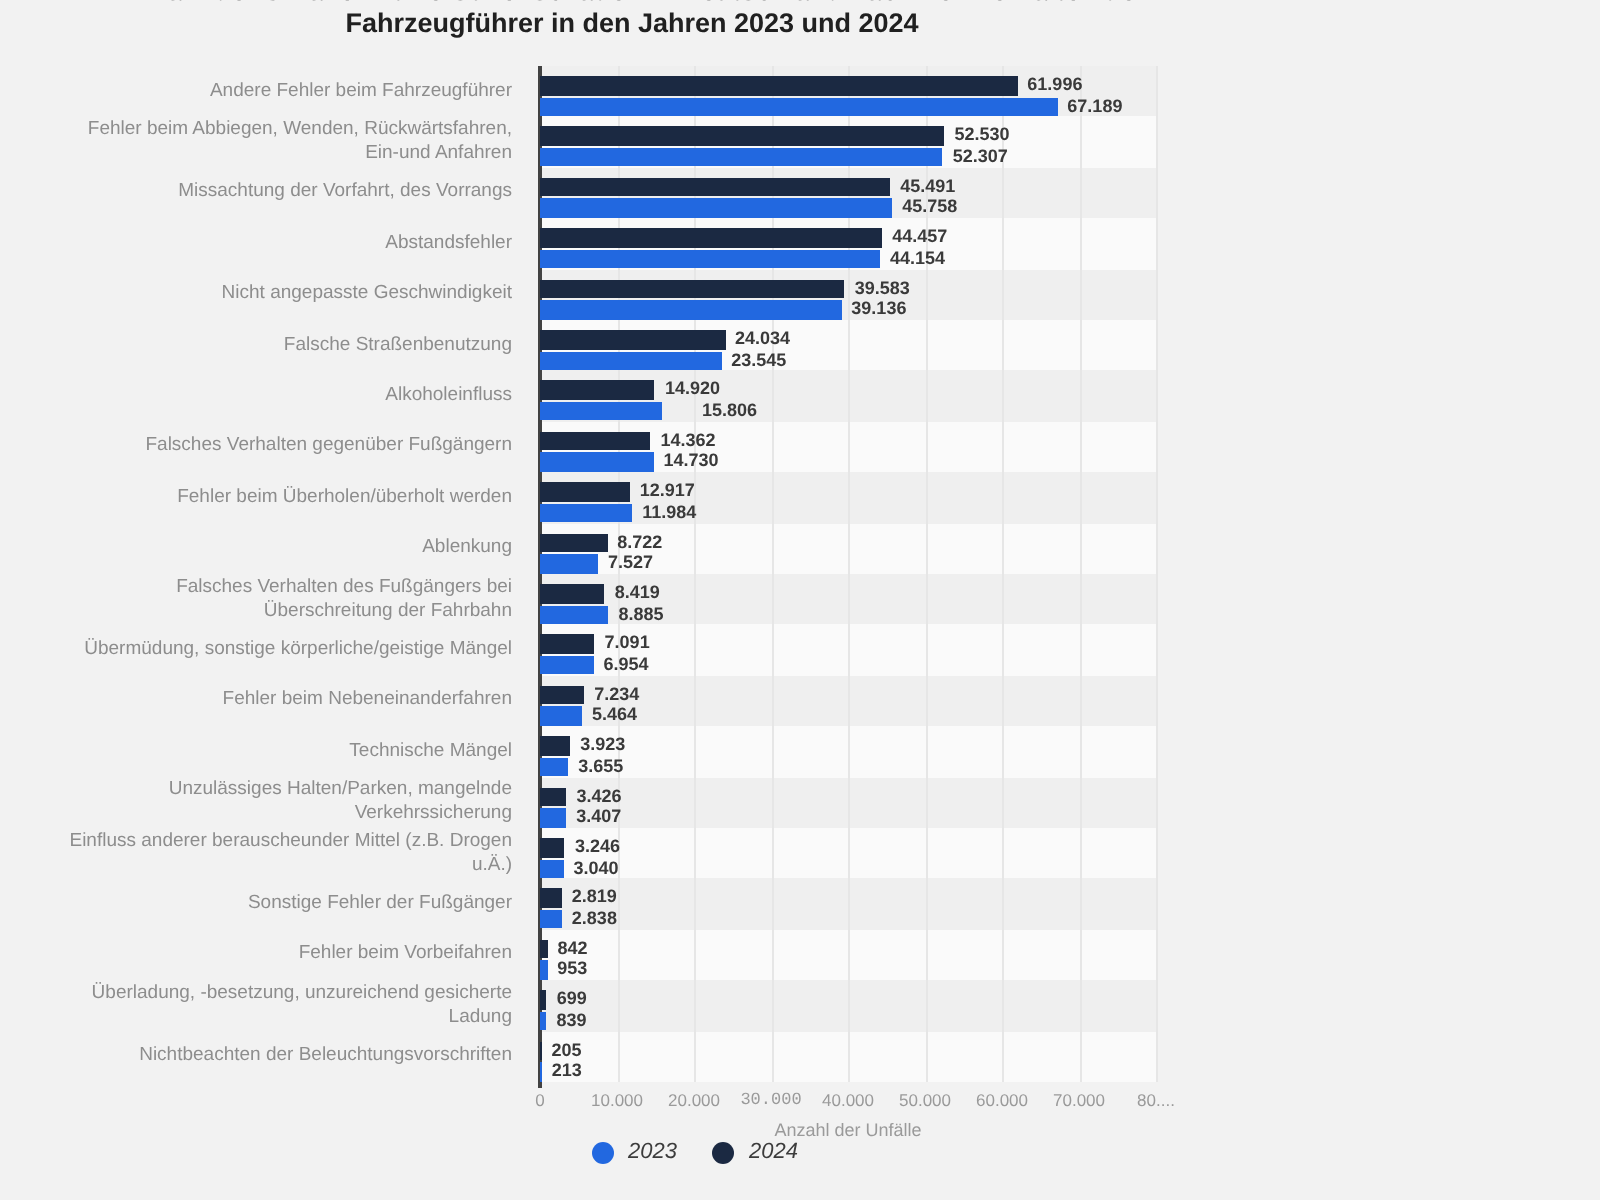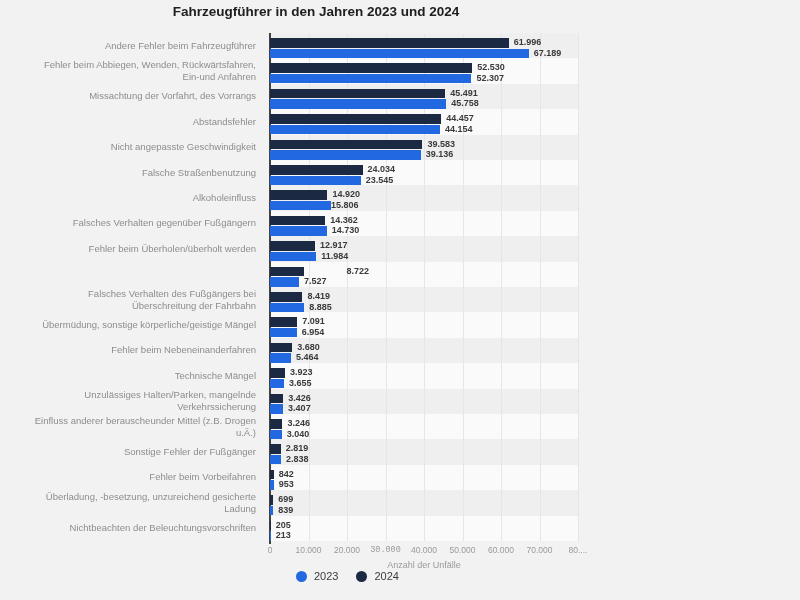--- a/index.html
+++ b/index.html
@@ -52,21 +52,21 @@
     font-size:9px;color:#9a9a9a;
   }
 
   
   #legend{
     position:absolute;left:296px;top:569px;height:14px;
     display:flex;align-items:center;gap:18px;
   }
   .legend-item{display:flex;align-items:center;gap:7px;}
   .legend-dot{width:11px;height:11px;border-radius:50%;}
-  .legend-label{font-size:11px;color:#3c3c3c;}
+  .legend-label{font-size:11px;color:#3c3c3c;font-style:italic;}
 </style>
 </head>
 <body>
 
 <div id="chart">
 
   <div class="title-wrap">
     <div class="title-line">Anzahl der Unfälle mit Personenschaden in Deutschland nach Fehlverhalten der</div>
     <div class="title-line">Fahrzeugführer in den Jahren 2023 und 2024</div>
   </div>
@@ -107,20 +107,21 @@
   <div id="cat-labels">
       <div class="cat-label" style="top: 0px; height: 25.4px;">Andere Fehler beim Fahrzeugführer</div>
       <div class="cat-label" style="top: 25.4px; height: 25.4px;">Fehler beim Abbiegen, Wenden, Rückwärtsfahren, Ein-und Anfahren</div>
       <div class="cat-label" style="top: 50.8px; height: 25.4px;">Missachtung der Vorfahrt, des Vorrangs</div>
       <div class="cat-label" style="top: 101.6px; height: 25.4px;">Nicht angepasste Geschwindigkeit</div>
       <div class="cat-label" style="top: 76.2px; height: 25.4px;">Abstandsfehler</div>
       <div class="cat-label" style="top: 127px; height: 25.4px;">Falsche Straßenbenutzung</div>
       <div class="cat-label" style="top: 152.4px; height: 25.4px;">Alkoholeinfluss</div>
       <div class="cat-label" style="top: 177.8px; height: 25.4px;">Falsches Verhalten gegenüber Fußgängern</div>
       <div class="cat-label" style="top: 203.2px; height: 25.4px;">Fehler beim Überholen/überholt werden</div>
+      <div class="cat-label" style="top: 228.6px; height: 25.4px;">Ablenkung</div>
       <div class="cat-label" style="top: 254px; height: 25.4px;">Falsches Verhalten des Fußgängers bei Überschreitung der Fahrbahn</div>
       <div class="cat-label" style="top: 279.4px; height: 25.4px;">Übermüdung, sonstige körperliche/geistige Mängel</div>
       <div class="cat-label" style="top: 304.8px; height: 25.4px;">Fehler beim Nebeneinanderfahren</div>
       <div class="cat-label" style="top: 355.6px; height: 25.4px;">Unzulässiges Halten/Parken, mangelnde Verkehrssicherung</div>
       <div class="cat-label" style="top: 330.2px; height: 25.4px;">Technische Mängel</div>
       <div class="cat-label" style="top: 381px; height: 25.4px;">Einfluss anderer berauscheunder Mittel (z.B. Drogen u.Ä.)</div>
       <div class="cat-label" style="top: 406.4px; height: 25.4px;">Sonstige Fehler der Fußgänger</div>
       <div class="cat-label" style="top: 431.8px; height: 25.4px;">Fehler beim Vorbeifahren</div>
       <div class="cat-label" style="top: 457.2px; height: 25.4px;">Überladung, -besetzung, unzureichend gesicherte Ladung</div>
       <div class="cat-label" style="top: 482.6px; height: 25.4px;">Nichtbeachten der Beleuchtungsvorschriften</div>
@@ -146,43 +147,43 @@
       <span class="val-label" style="left: 157.395px; top: 106.6px;">39.583</span>
       <div class="bar" style="top: 117.1px; width: 150.674px; background: rgb(34, 104, 224);"></div>
       <span class="val-label" style="left: 155.674px; top: 117.1px;">39.136</span>
       <div class="bar" style="top: 132px; width: 92.5309px; background: rgb(27, 41, 66);"></div>
       <span class="val-label" style="left: 97.5309px; top: 132px;">24.034</span>
       <div class="bar" style="top: 142.5px; width: 90.6483px; background: rgb(34, 104, 224);"></div>
       <span class="val-label" style="left: 95.6483px; top: 142.5px;">23.545</span>
       <div class="bar" style="top: 157.4px; width: 57.442px; background: rgb(27, 41, 66);"></div>
       <span class="val-label" style="left: 62.442px; top: 157.4px;">14.920</span>
       <div class="bar" style="top: 167.9px; width: 60.8531px; background: rgb(34, 104, 224);"></div>
-      <span class="val-label" style="left: 61px; top: 167.9px;">15.806</span>
+      <span class="val-label" style="left: 81px; top: 167.9px;">15.806</span>
       <div class="bar" style="top: 182.8px; width: 55.2937px; background: rgb(27, 41, 66);"></div>
       <span class="val-label" style="left: 60.2937px; top: 182.8px;">14.362</span>
       <div class="bar" style="top: 193.3px; width: 56.7105px; background: rgb(34, 104, 224);"></div>
       <span class="val-label" style="left: 61.7105px; top: 193.3px;">14.730</span>
       <div class="bar" style="top: 208.2px; width: 44.8871px; background: rgb(27, 41, 66);"></div>
       <span class="val-label" style="left: 49.8871px; top: 208.2px;">12.917</span>
       <div class="bar" style="top: 218.7px; width: 46.1384px; background: rgb(34, 104, 224);"></div>
       <span class="val-label" style="left: 51.1384px; top: 218.7px;">11.984</span>
       <div class="bar" style="top: 233.6px; width: 33.5797px; background: rgb(27, 41, 66);"></div>
-      <span class="val-label" style="left: 38.5797px; top: 233.6px; padding-left: 38px;">8.722</span>
+      <span class="val-label" style="left: 38.5797px; top: 233.6px;">8.722</span>
       <div class="bar" style="top: 244.1px; width: 28.979px; background: rgb(34, 104, 224);"></div>
       <span class="val-label" style="left: 33.9789px; top: 244.1px;">7.527</span>
       <div class="bar" style="top: 259px; width: 32.4132px; background: rgb(27, 41, 66);"></div>
       <span class="val-label" style="left: 37.4132px; top: 259px;">8.419</span>
       <div class="bar" style="top: 269.5px; width: 34.2073px; background: rgb(34, 104, 224);"></div>
       <span class="val-label" style="left: 39.2073px; top: 269.5px;">8.885</span>
       <div class="bar" style="top: 284.4px; width: 27.3004px; background: rgb(27, 41, 66);"></div>
       <span class="val-label" style="left: 32.3004px; top: 284.4px;">7.091</span>
       <div class="bar" style="top: 294.9px; width: 26.7729px; background: rgb(34, 104, 224);"></div>
       <span class="val-label" style="left: 31.7729px; top: 294.9px;">6.954</span>
       <div class="bar" style="top: 309.8px; width: 22.1336px; background: rgb(27, 41, 66);"></div>
-      <span class="val-label" style="left: 27.1336px; top: 309.8px;">3.680</span>
+      <span class="val-label" style="left: 27.1336px; top: 309.8px;">7.234</span>
       <div class="bar" style="top: 320.3px; width: 21.0364px; background: rgb(34, 104, 224);"></div>
       <span class="val-label" style="left: 26.0364px; top: 320.3px;">5.464</span>
       <div class="bar" style="top: 335.2px; width: 15.1036px; background: rgb(27, 41, 66);"></div>
       <span class="val-label" style="left: 20.1035px; top: 335.2px;">3.923</span>
       <div class="bar" style="top: 345.7px; width: 14.0717px; background: rgb(34, 104, 224);"></div>
       <span class="val-label" style="left: 19.0718px; top: 345.7px;">3.655</span>
       <div class="bar" style="top: 360.6px; width: 13.1901px; background: rgb(27, 41, 66);"></div>
       <span class="val-label" style="left: 18.1901px; top: 360.6px;">3.426</span>
       <div class="bar" style="top: 371.1px; width: 13.1169px; background: rgb(34, 104, 224);"></div>
       <span class="val-label" style="left: 18.1169px; top: 371.1px;">3.407</span>

